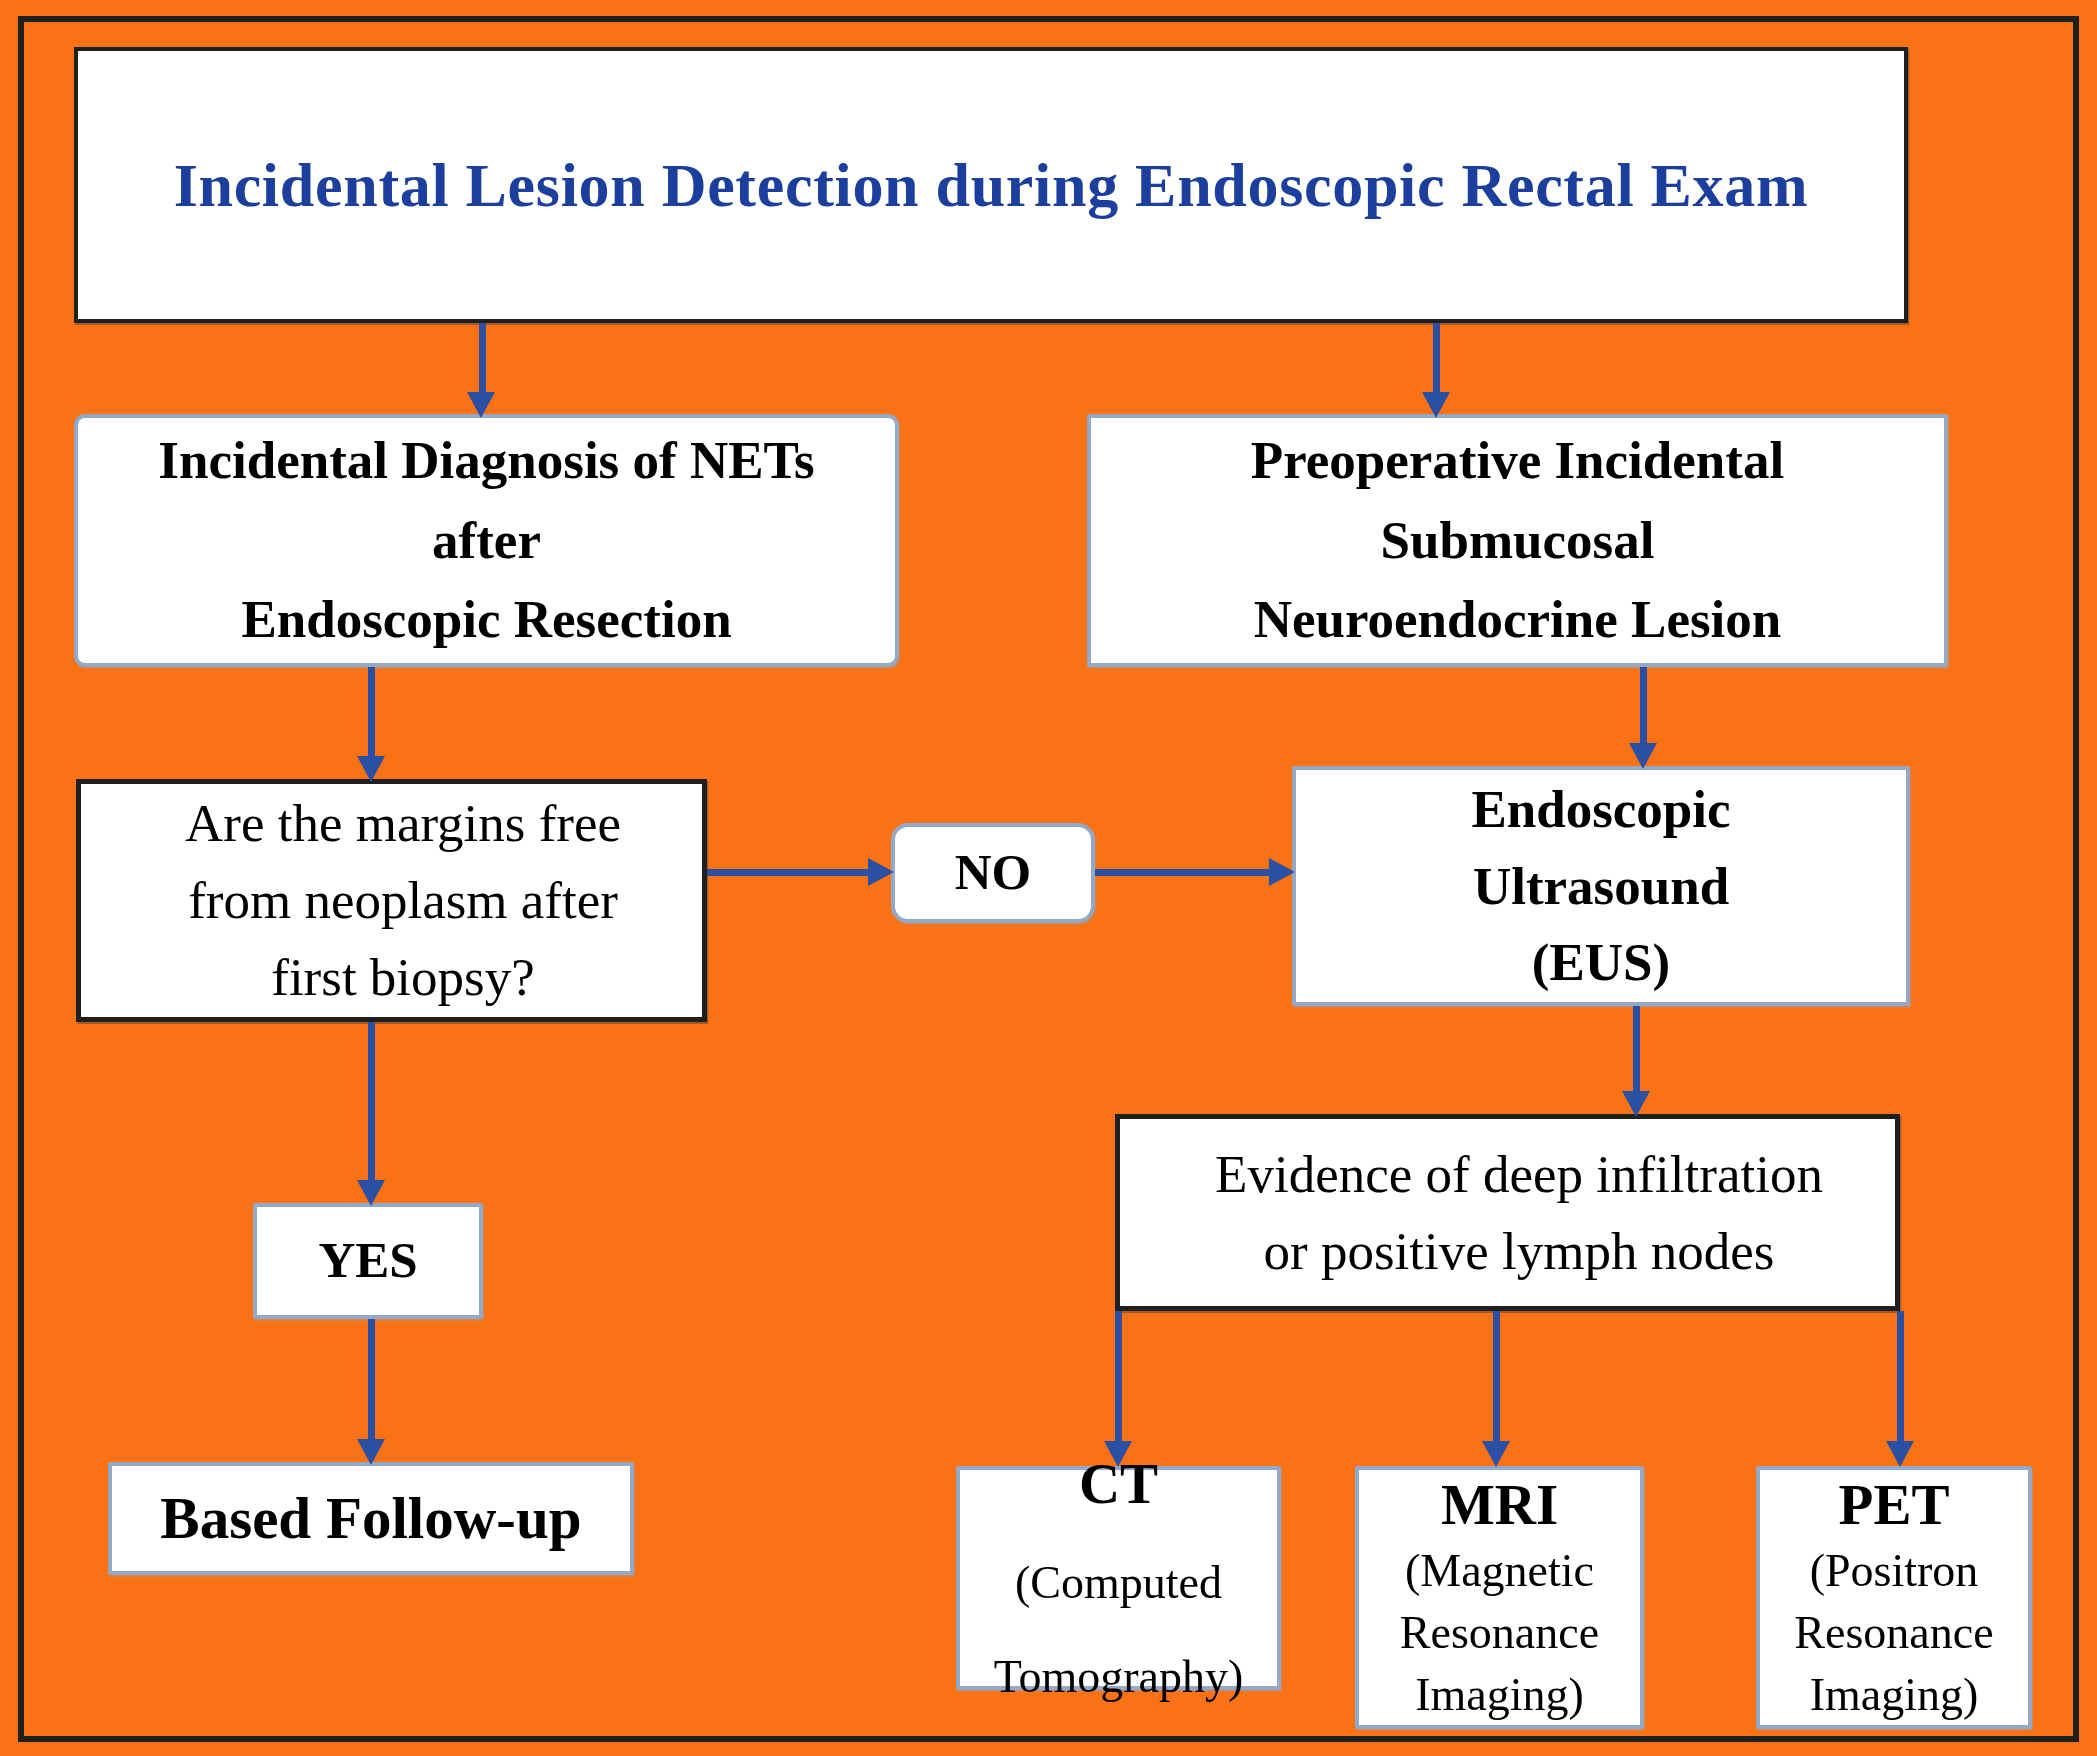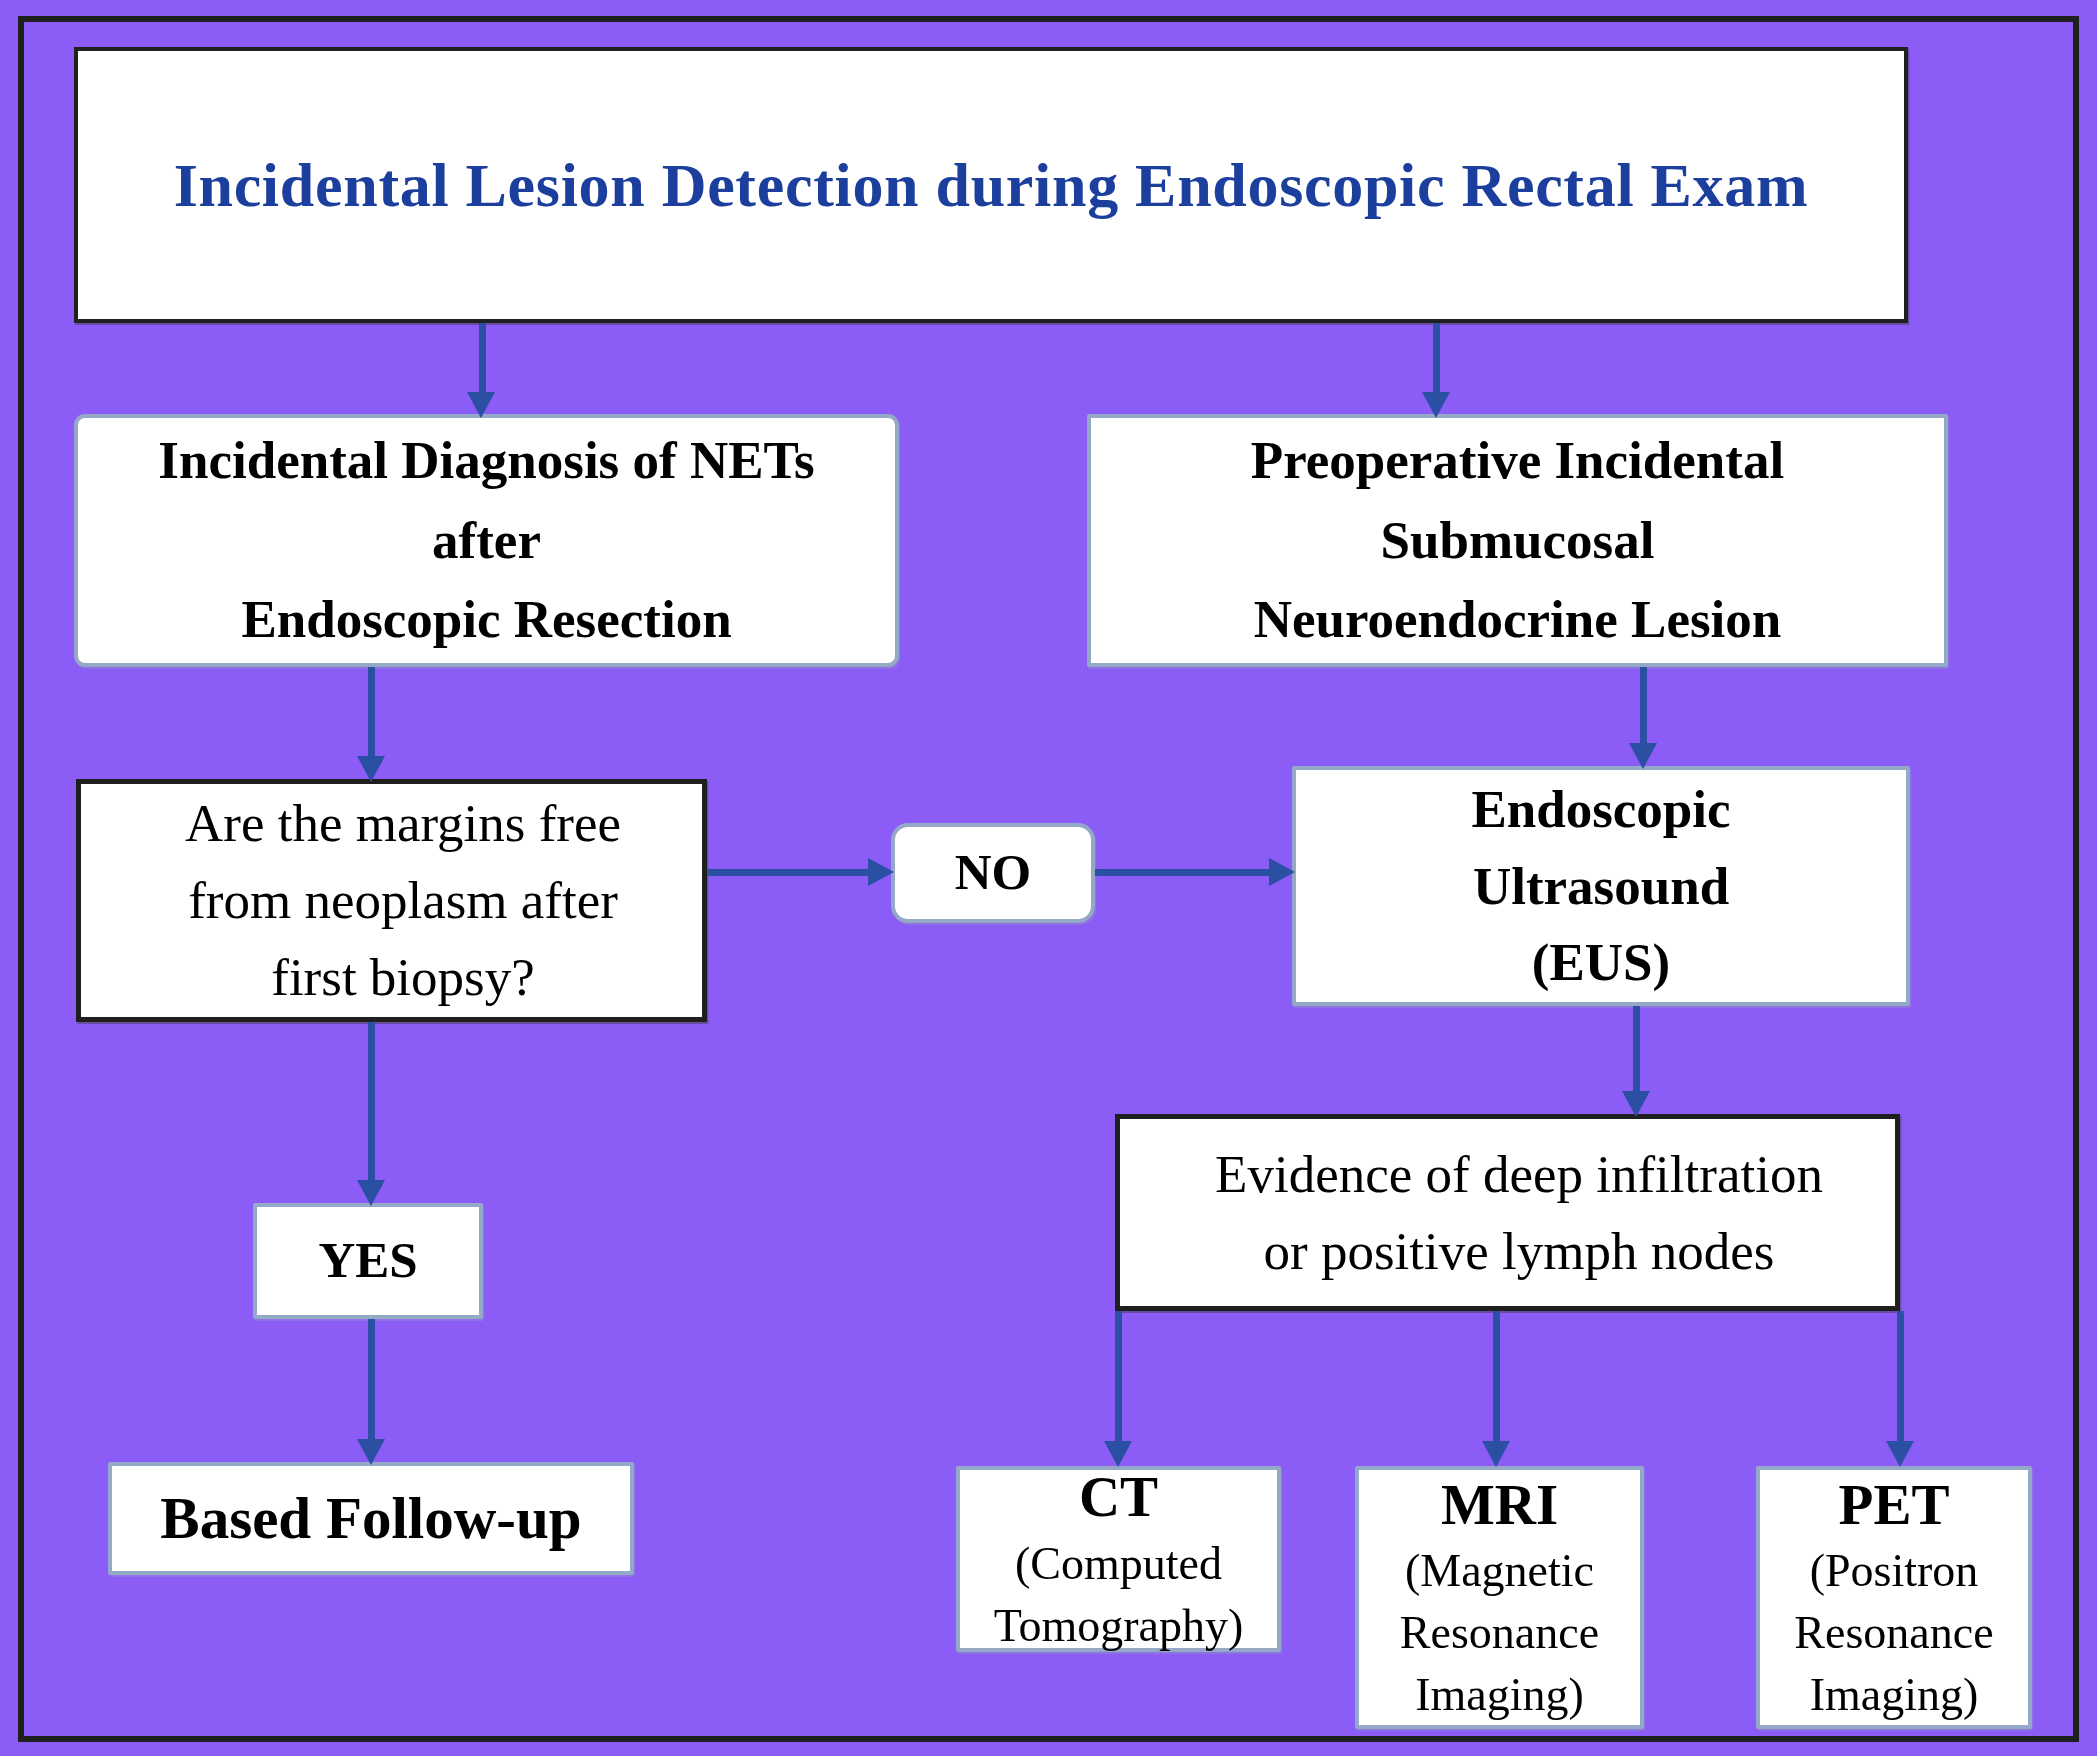--- a/index.html
+++ b/index.html
@@ -1,19 +1,19 @@
 <!DOCTYPE html>
 <html style="--arrow: #2a4fa3; --title-text: #1c3f9d; --light-border: #94a8c8; --dark-border: #1f1f1f;font-size:10.5px"><head>
 <meta charset="utf-8">
 <style>
   html,body{margin:0;padding:0;background:#fff;}
   .canvas{
     position:relative;
     width:2097px;height:1757px;
-    background:#8b5cf6;
+    background:#f97316;
     font-family:"Liberation Serif","DejaVu Serif",serif;
     overflow:hidden;
   }
   .outer-frame{
     position:absolute;left:18.4px;top:16px;width:2061px;height:1726px;
     border:6px solid var(--dark-border,#262626);
     box-sizing:border-box;
   }
   .box{
     position:absolute;
@@ -98,21 +98,21 @@
   </div>
 
   <div class="box light" style="left:253px;top:1203px;width:230px;height:116px;">
     <div class="t-small-bold">YES</div>
   </div>
 
   <div class="box light" style="left:108px;top:1462px;width:526px;height:113px;">
     <div class="t-follow">Based Follow-up</div>
   </div>
 
-  <div class="box light" style="left:956px;top:1466px;width:325px;height:186px;">
+  <div class="box light" style="left:956px;top:1466px;width:325px;height:224px;gap:32px;">
     <div class="modality-head">CT</div>
     <div class="modality-sub">(Computed</div>
     <div class="modality-sub">Tomography)</div>
   </div>
 
   <div class="box light" style="left:1355px;top:1466px;width:289px;height:263px;">
     <div class="modality-head">MRI</div>
     <div class="modality-sub">(Magnetic</div>
     <div class="modality-sub">Resonance</div>
     <div class="modality-sub">Imaging)</div>

